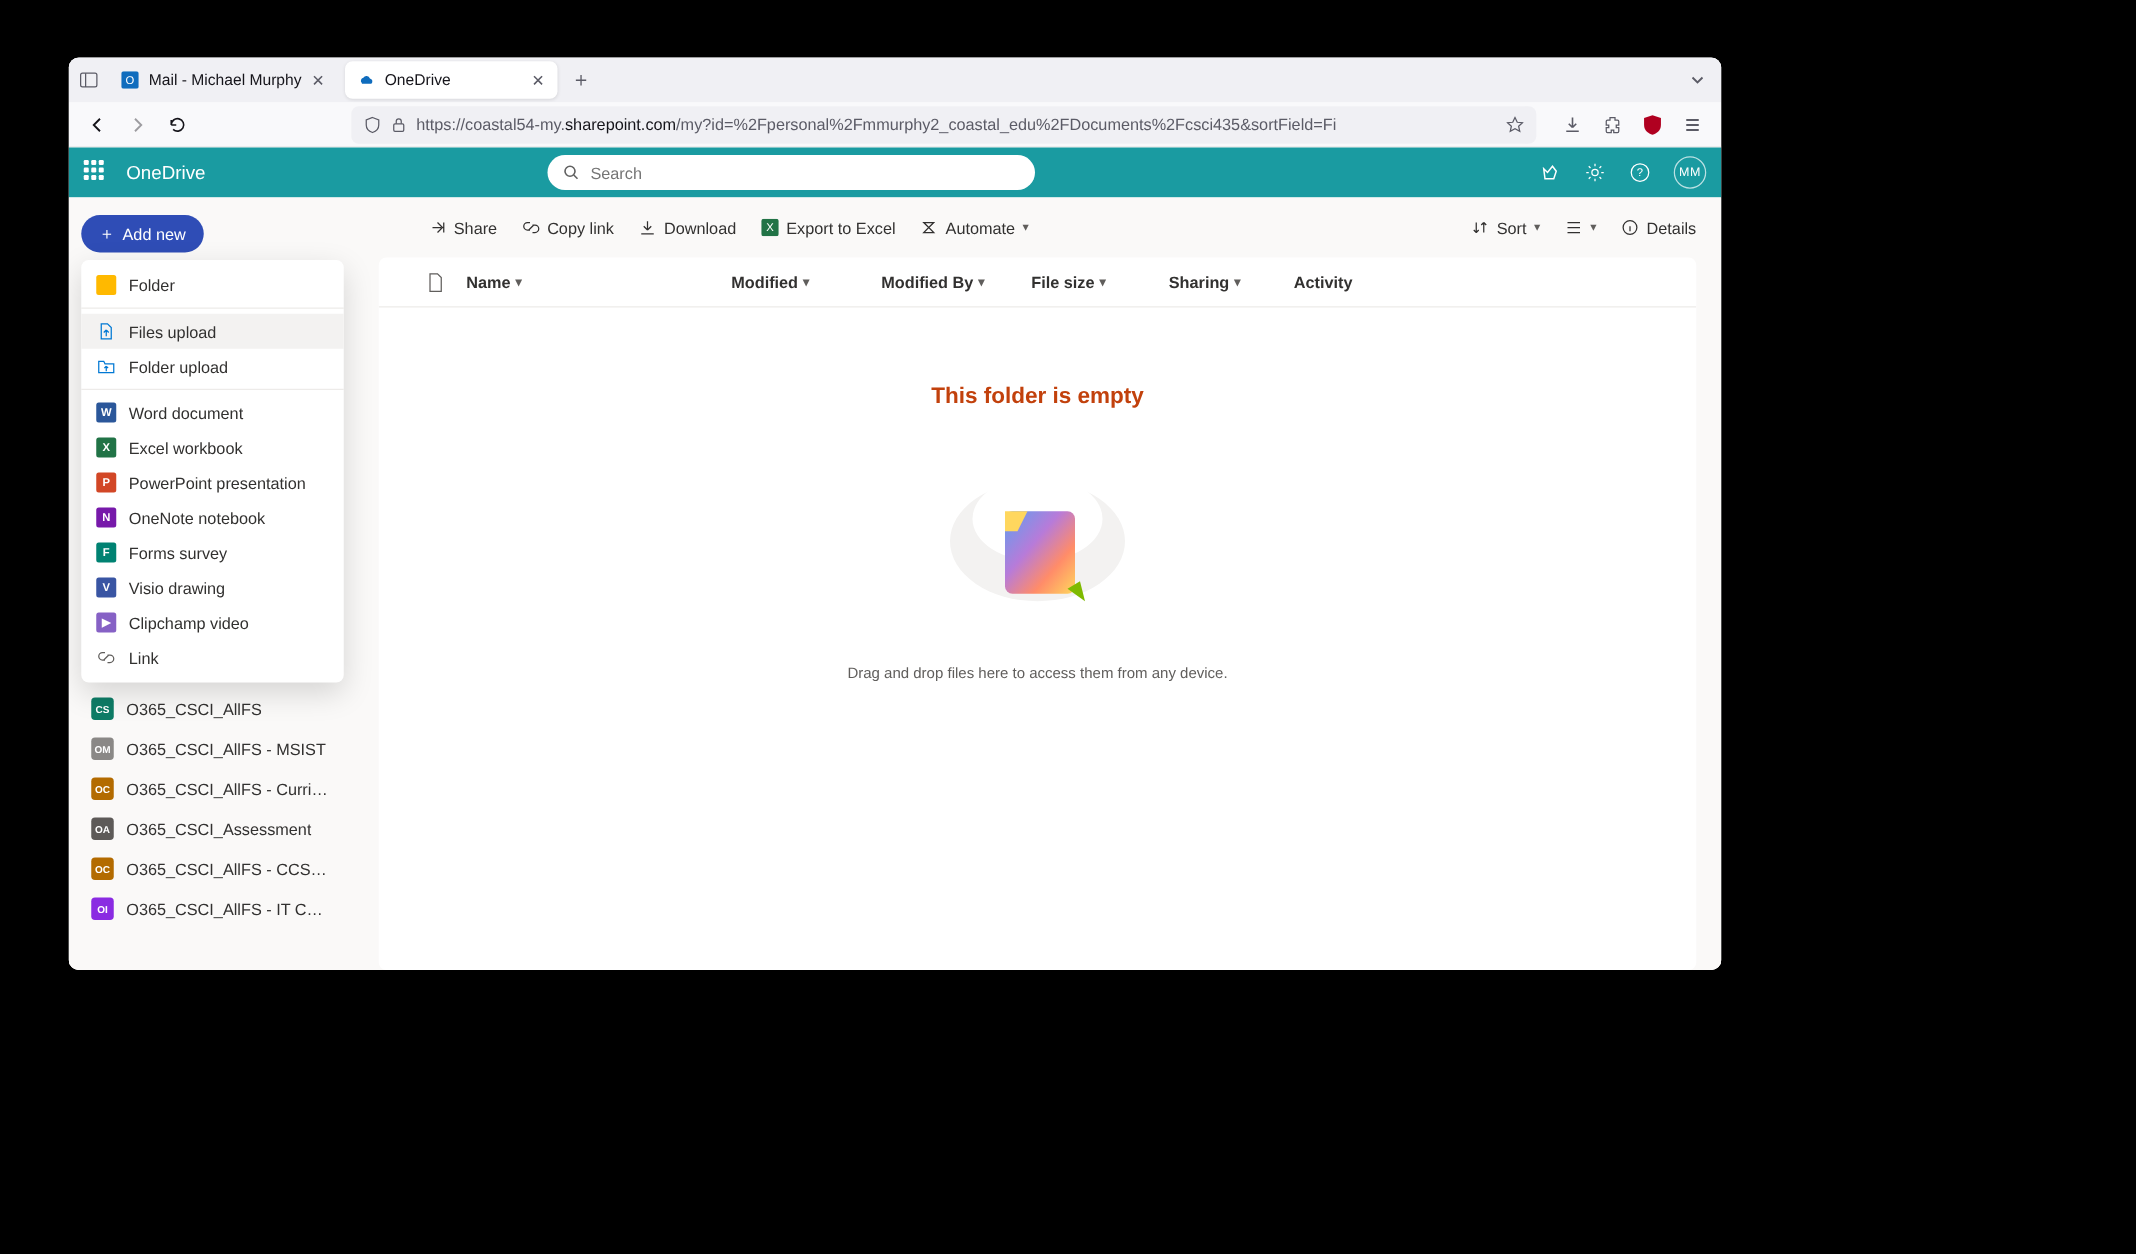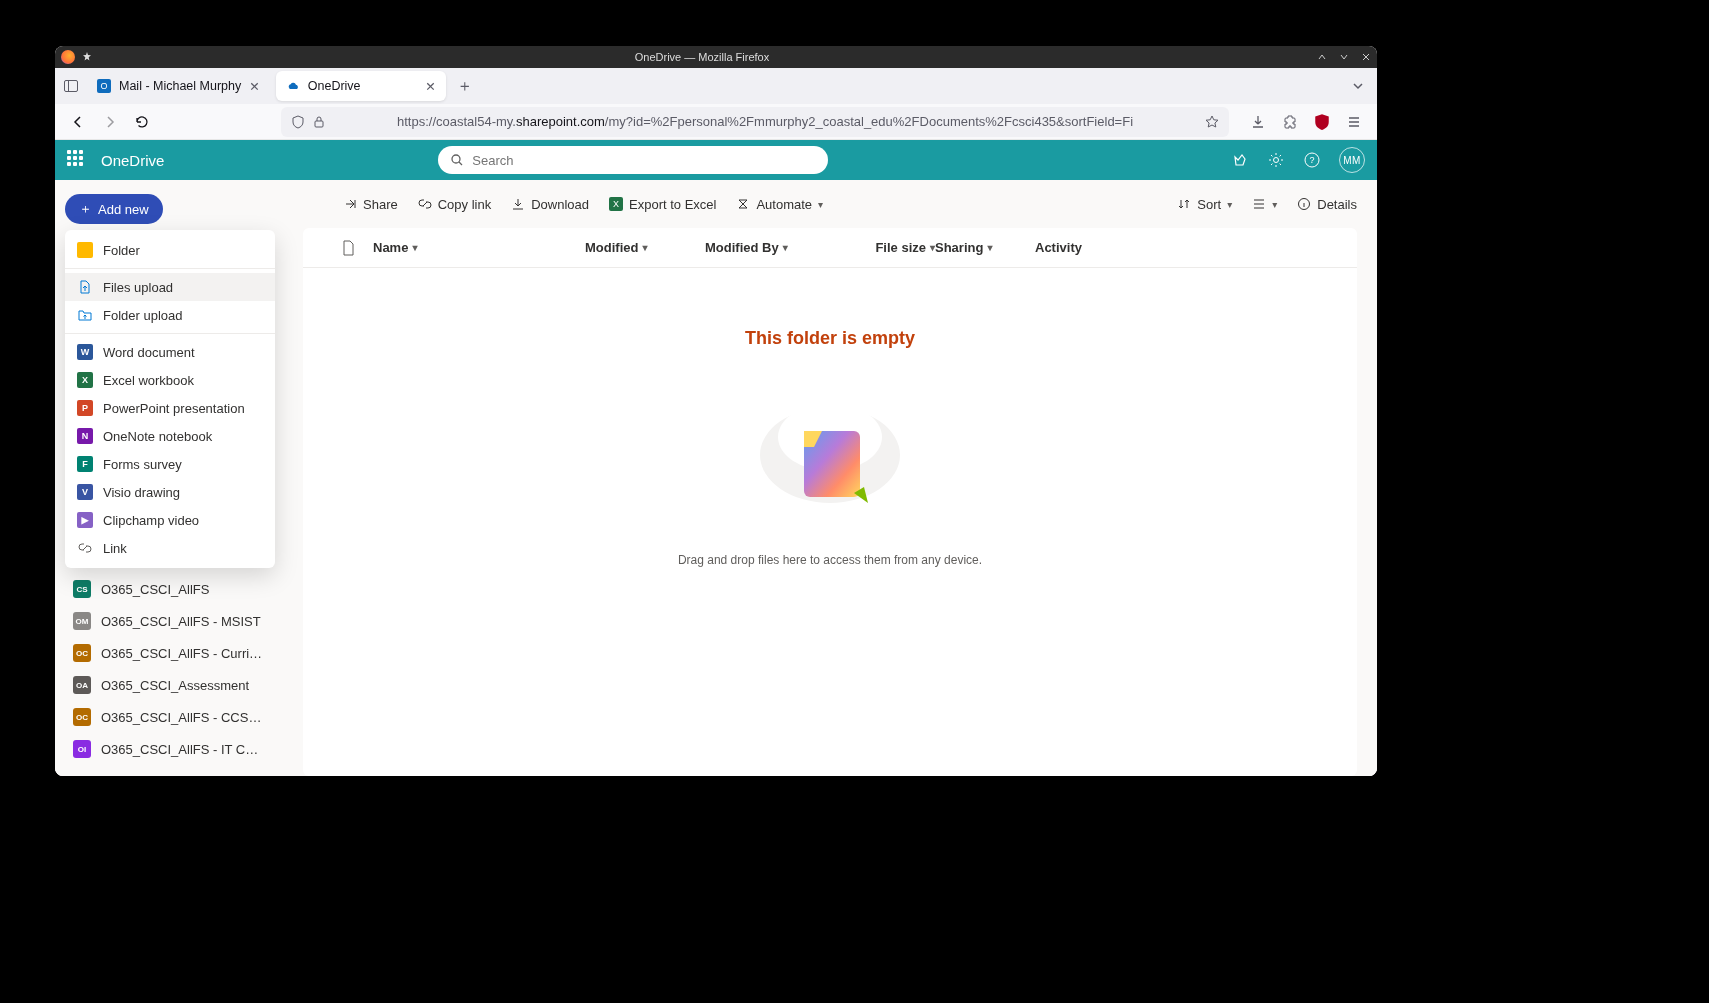--- a/index.html
+++ b/index.html
@@ -21,21 +21,21 @@
   
   .tabstrip { height: 36px; background: #f0f0f4; display: flex; align-items: center; padding: 0 6px; gap: 6px; }
   .tabstrip .spaces { width: 20px; height: 20px; display: flex; align-items: center; justify-content: center; color: #5b5b66; }
   .tab { display: flex; align-items: center; height: 30px; padding: 0 10px; border-radius: 6px; font-size: 12.5px; color: #15141a; gap: 8px; min-width: 170px; }
   .tab.active { background: #fff; box-shadow: 0 1px 3px rgba(0,0,0,.1); }
   .tab .favicon { width: 14px; height: 14px; display: flex; align-items: center; justify-content: center; }
   .tab .close { margin-left: auto; color: #5b5b66; }
   .tabstrip .newtab { width: 26px; height: 26px; display: flex; align-items: center; justify-content: center; color: #5b5b66; border-radius: 4px; }
   .tabstrip .alltabs { margin-left: auto; width: 26px; height: 26px; display: flex; align-items: center; justify-content: center; color: #5b5b66; }
   
-  .toolbar { height: 36px; background: #f9f9fb; display: flex; align-items: center; padding: 0 10px; gap: 6px; border-bottom: 1px solid #e7e7e7; text-align: center; }
+  .toolbar { height: 36px; background: #f9f9fb; display: flex; align-items: center; padding: 0 10px; gap: 6px; border-bottom: 1px solid #e7e7e7; }
   .nav-btn { width: 26px; height: 26px; display: flex; align-items: center; justify-content: center; border-radius: 4px; color: #5b5b66; }
   .urlbar { flex: 1; height: 30px; border-radius: 6px; background: #f0f0f4; display: flex; align-items: center; padding: 0 10px; gap: 8px; font-size: 13px; color: #5b5b66; margin-left: 120px; margin-right: 10px;}
   .urlbar .url { white-space: nowrap; overflow: hidden; text-overflow: ellipsis; flex: 1; }
   .urlbar .url b { color: #15141a; font-weight: 500; }
   
   .suitebar { height: 40px; background: #1a9ba1; color: #fff; display: flex; align-items: center; padding: 0 12px; gap: 14px; }
   .suitebar .waffle { width: 20px; height: 20px; display: grid; grid-template-columns: repeat(3,4px); grid-template-rows: repeat(3,4px); gap: 2px; }
   .suitebar .waffle span { background: #fff; border-radius: 1px; }
   .suitebar .brand { font-size: 15px; font-weight: 500; }
   .suitebar .search { margin-left: 260px; width: 390px; height: 28px; background: #fff; border-radius: 14px; display: flex; align-items: center; padding: 0 12px; gap: 8px; color: #616161; font-size: 13px; }
@@ -67,64 +67,36 @@
   .crumbs .root { color: #605e5c; font-weight: 400; }
   .crumbs .sep { color: #a19f9d; }
   .crumbs .cur { font-weight: 600; }
   .listing { margin: 0 20px; background: #fff; border-radius: 6px; flex: 1; display: flex; flex-direction: column; overflow: hidden; }
   .cols { display: flex; align-items: center; height: 40px; border-bottom: 1px solid #edebe9; font-size: 13px; color: #323130; padding: 0 20px; gap: 0; }
   .ch { display: flex; align-items: center; gap: 4px; }
   .w-icon { width: 50px; justify-content: center; }
   .w-name { width: 212px; font-weight: 700; }
   .w-mod { width: 120px; font-weight: 600; }
   .w-modby { width: 120px; font-weight: 600; }
-  .w-size { width: 110px; font-weight: 600; justify-content: flex-end; }
+  .w-size { width: 110px; font-weight: 600; }
   .w-share { width: 100px; font-weight: 600; }
   .w-act { width: 90px; font-weight: 600; }
   .chev { color: #605e5c; font-size: 10px; }
   .empty { flex: 1; display: flex; flex-direction: column; align-items: center; justify-content: flex-start; padding-top: 60px; }
   .empty h2 { font-size: 18px; font-weight: 600; color: #c2410c; margin-bottom: 26px; }
   .empty .illus { width: 160px; height: 160px; position: relative; }
   .empty .hint { margin-top: 18px; font-size: 12px; color: #605e5c; }
   svg { display: block; }
 </style>
 </head>
 <body>
 <div class="screen">
 
 <div class="window">
 
-  <div class="titlebar">
-    <div class="left">
-      <div class="ff-icon"></div>
-      <div class="pin">
-        <svg viewBox="0 0 12 12" width="12" height="12">
-              <path d="M6 1l1 3 3 .2-2.3 2 .7 3.3L6 7.8 3.6 9.5l.7-3.3L2 4.2 5 4z" fill="#ddd"></path>
-            </svg>
-      </div>
-    </div>
-    <div class="title">OneDrive — Mozilla Firefox</div>
-    <div class="win-controls">
-      <div class="win-btn">
-            <svg width="10" height="10" viewBox="0 0 10 10">
-              <path d="M2 7l3-4 3 4" stroke="#ccc" fill="none"></path>
-            </svg>
-          </div>
-      <div class="win-btn">
-            <svg width="10" height="10" viewBox="0 0 10 10">
-              <path d="M2 3l3 4 3-4" stroke="#ccc" fill="none"></path>
-            </svg>
-          </div>
-      <div class="win-btn">
-            <svg width="10" height="10" viewBox="0 0 10 10">
-              <path d="M2 2l6 6M8 2l-6 6" stroke="#ccc"></path>
-            </svg>
-          </div>
-    </div>
-  </div>
 
   <div class="tabstrip">
     <div class="spaces">
       <svg width="16" height="16" viewBox="0 0 16 16">
             <rect x="1.5" y="2.5" width="13" height="11" rx="1.5" fill="none" stroke="#5b5b66"></rect>
             <line x1="5.5" y1="2.5" x2="5.5" y2="13.5" stroke="#5b5b66"></line>
           </svg>
     </div>
     <div class="tab">
       <span class="favicon">

